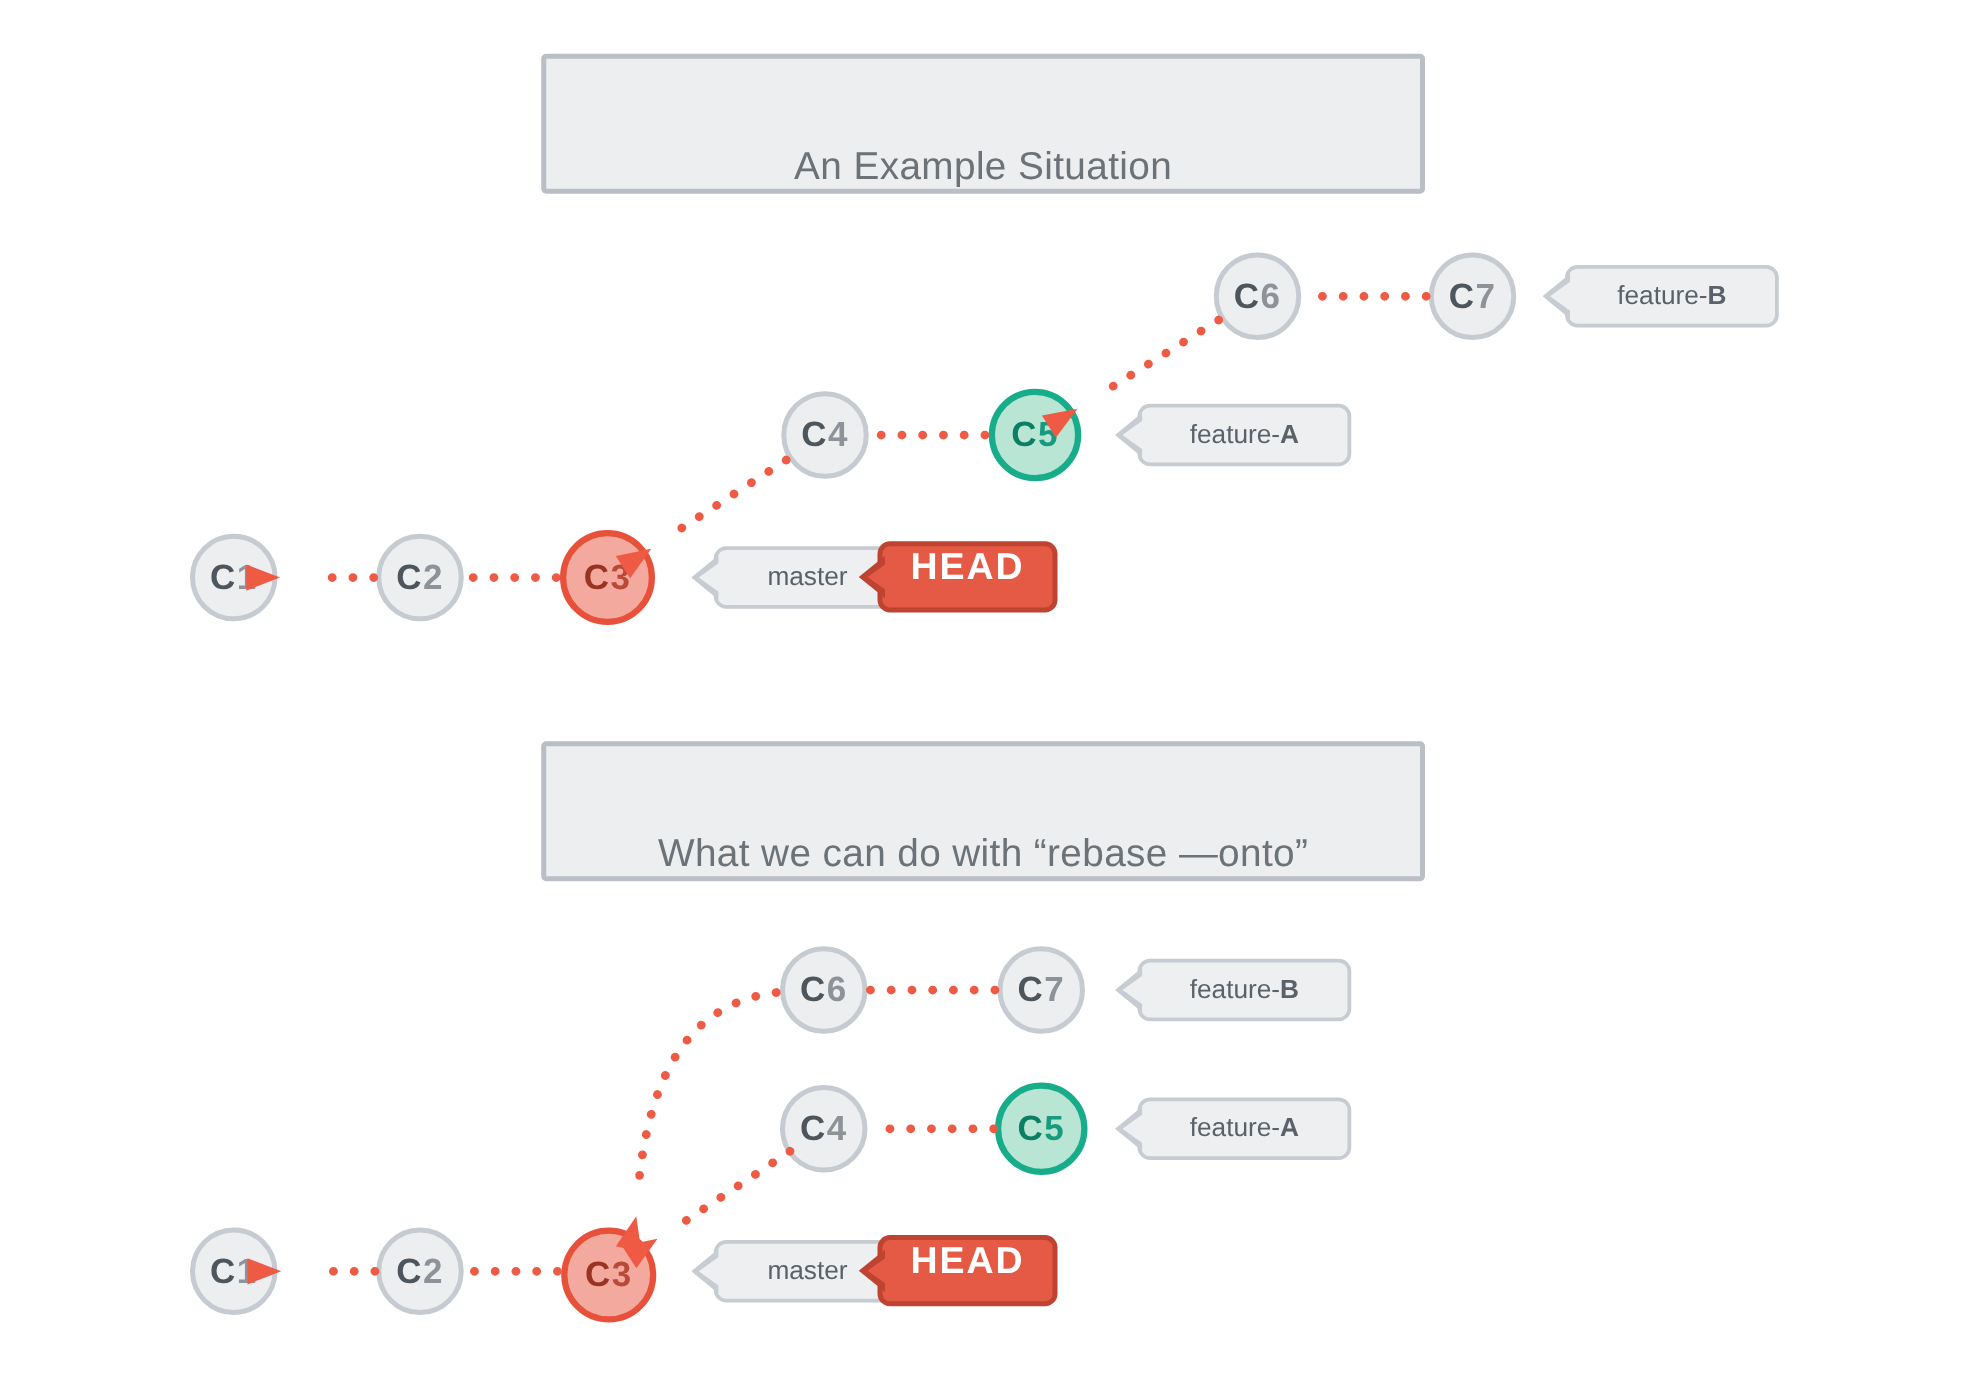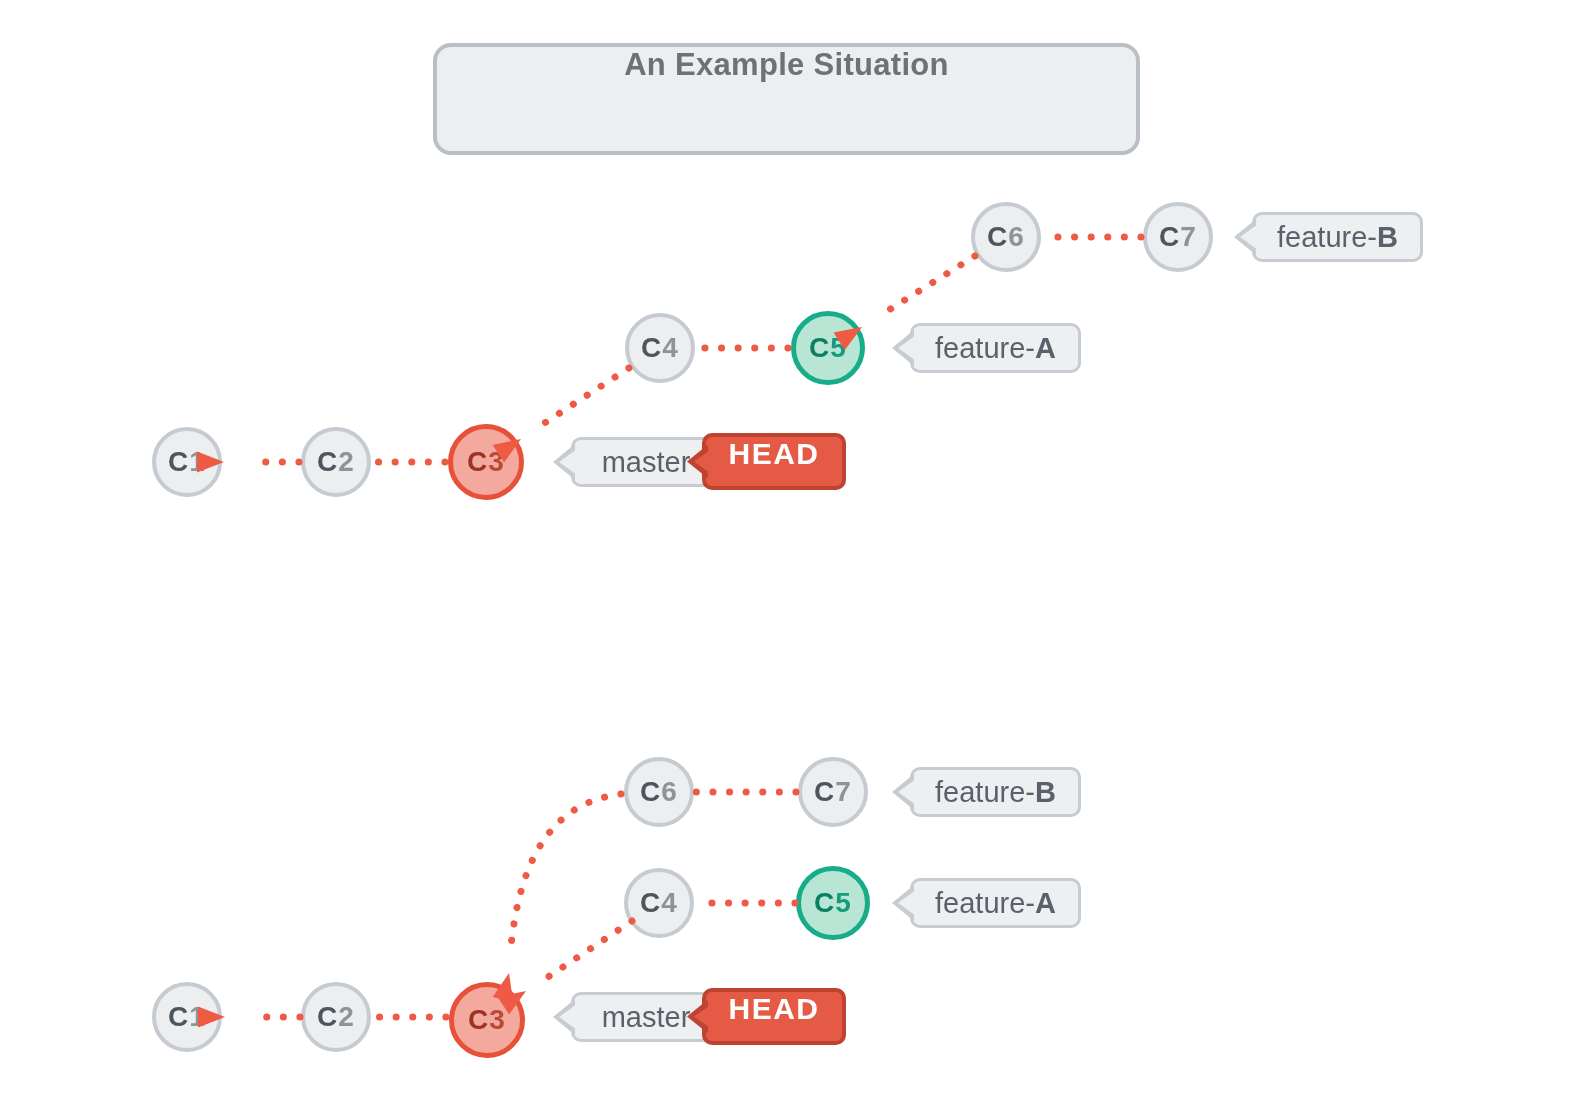--- a/index.html
+++ b/index.html
@@ -5,23 +5,23 @@
   html,body { margin:0; padding:0; background:#ffffff; }
   .stage {
     position:relative; width:1580px; height:1104px;
     background:var(--background,#ffffff);
     font-family:"Liberation Sans", sans-serif;
     overflow:hidden;
   }
   .titlebox {
     position:absolute; box-sizing:border-box;
     background:var(--title_fill); border:4px solid var(--title_border);
-    border-radius:18px;
-    display:flex; align-items:flex-start; justify-content:center;
-    font-size:31px; color:var(--title_text); letter-spacing:0.3px;font-weight:bold;
+    border-radius:4px;
+    display:flex; align-items:flex-end; justify-content:center;
+    font-size:31px; color:var(--title_text); letter-spacing:0.3px;
   }
   .commit {
     position:absolute; box-sizing:border-box;
     width:70px; height:70px; border-radius:50%;
     border:4px solid var(--node_gray_border);
     background:var(--node_gray_fill);
     display:flex; align-items:center; justify-content:center;
     font-weight:bold; font-size:28px; letter-spacing:1px;
     z-index:1;
   }
@@ -38,21 +38,21 @@
     background:var(--node_green_fill); border-color:var(--node_green_border);
   }
   .commit.green .c-letter { color:var(--node_green_letter); }
   .commit.green .c-digit  { color:var(--node_green_digit); }
 
   .bubble {
     position:absolute; box-sizing:border-box;
     background:var(--bubble_fill); border:3px solid var(--bubble_border);
     border-radius:10px;
     display:flex; align-items:center; justify-content:center;
-    font-size:29px; color:var(--bubble_text);
+    font-size:21px; color:var(--bubble_text);
     z-index:1;
   }
   .bubble b { font-weight:bold; }
   .bubble::before {
     content:""; position:absolute; left:-21px; top:50%;
     transform:translateY(-50%); width:22px; height:36px;
     background:var(--bubble_border);
     clip-path:polygon(100% 0, 0 50%, 100% 100%);
   }
   .bubble::after {
@@ -157,20 +157,23 @@
     <span>feature-</span>
       <b>A</b>
   </div>
   <div class="bubble" style="left:571px; top:437px; width:150px; height:50px;">
     <span>master</span>
   </div>
   <div class="head-tag" style="left:702px; top:433px; width:144px; height:57px;">
     <span>HEAD</span>
   </div>
 
+  <div class="titlebox" style="left:433px; top:593px; width:707px; height:112px;">
+    <span>What we can do with “rebase —onto”</span>
+  </div>
 
   <div class="commit" style="left:152px; top:982px;">
     <span class="c-letter">C</span>
       <span class="c-digit">1</span>
   </div>
   <div class="commit" style="left:301px; top:982px;">
     <span class="c-letter">C</span>
       <span class="c-digit">2</span>
   </div>
   <div class="commit red" style="left:449px; top:982px;">

